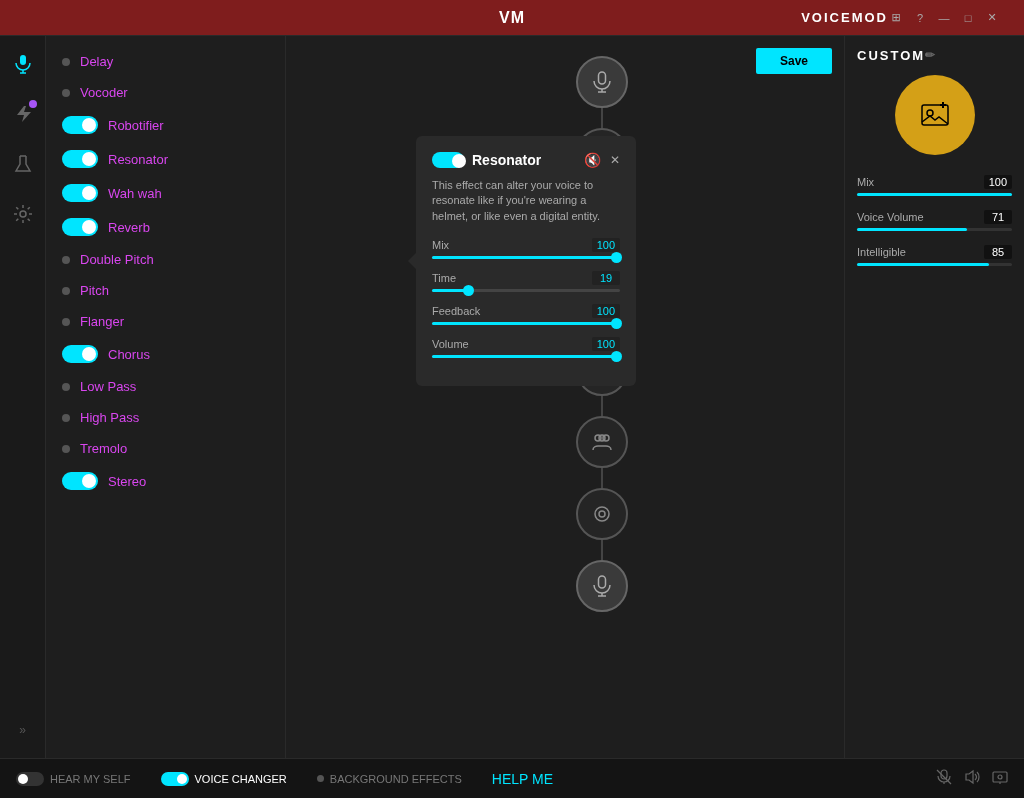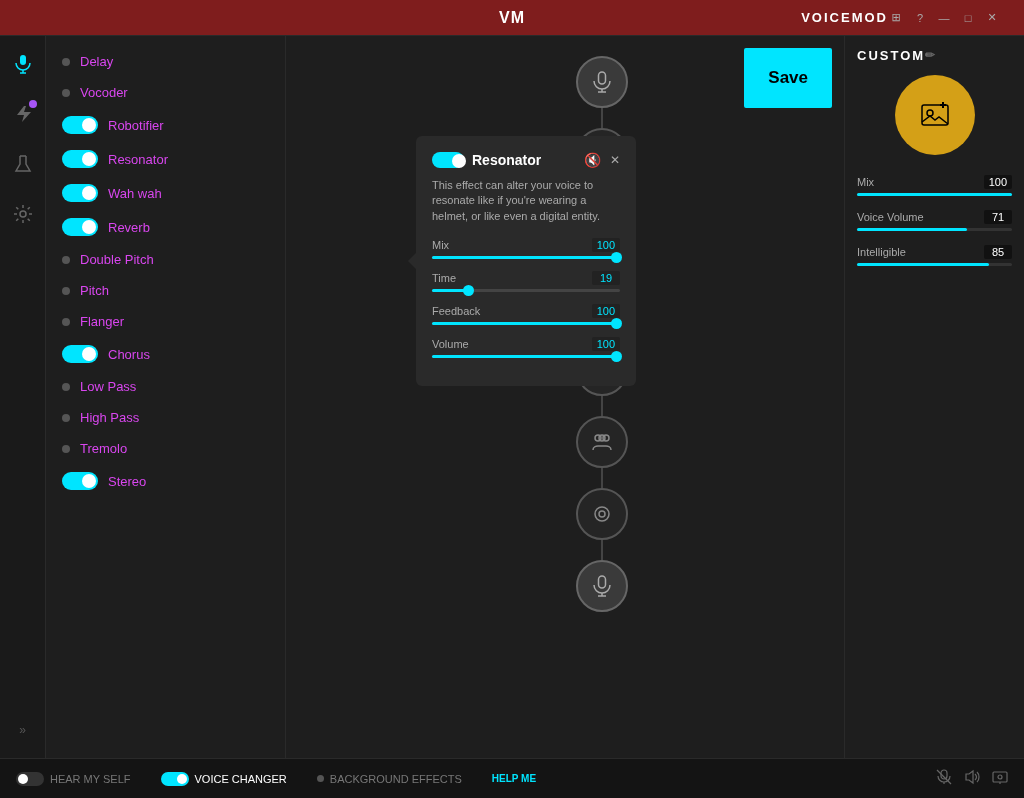--- a/index.html
+++ b/index.html
@@ -155,22 +155,22 @@
     .save-btn-container {
       position: absolute;
       top: 12px;
       right: 12px;
       z-index: 10;
     }
     .save-btn {
       background: #00e5ff;
       color: #000;
       border: none;
-      padding: 20px 24px;
-      font-size: 17px;
+      padding: 6px 24px;
+      font-size: 12px;
       font-weight: bold;
       cursor: pointer;
       border-radius: 2px;
     }
     .chain-line {
       width: 2px;
       height: 20px;
       background: #444;
     }
     .node-circle {
@@ -401,22 +401,22 @@
     }
     .bottom-toggle.on::after { left: 16px; }
     .bottom-dot {
       width: 7px;
       height: 7px;
       background: #555;
       border-radius: 50%;
     }
     .help-link {
       color: #00e5ff;
-      font-size: 10px;
-      font-weight: bold;
+      font-size: 14px;
+      font-weight: normal;
       cursor: pointer;
     }
     .bottom-right {
       margin-left: auto;
       display: flex;
       gap: 12px;
     }
     .bottom-right-icon {
       color: #666;
       font-size: 14px;

